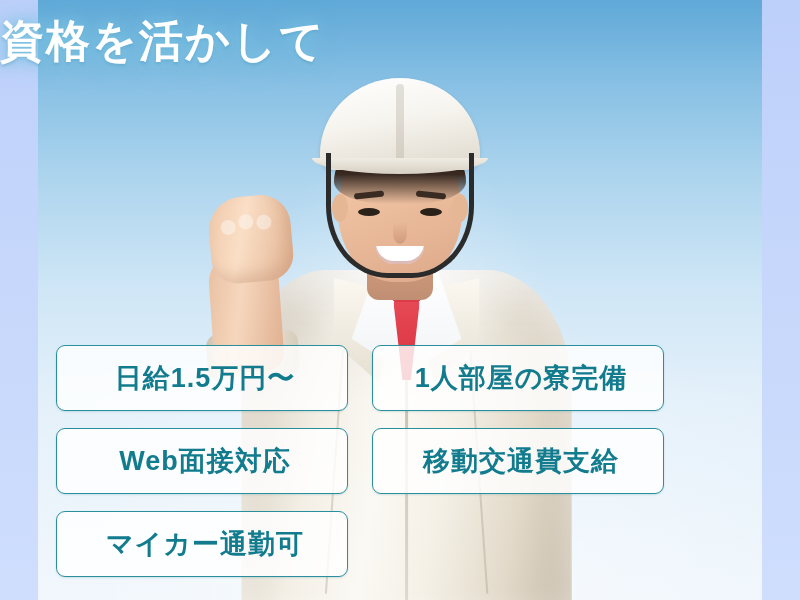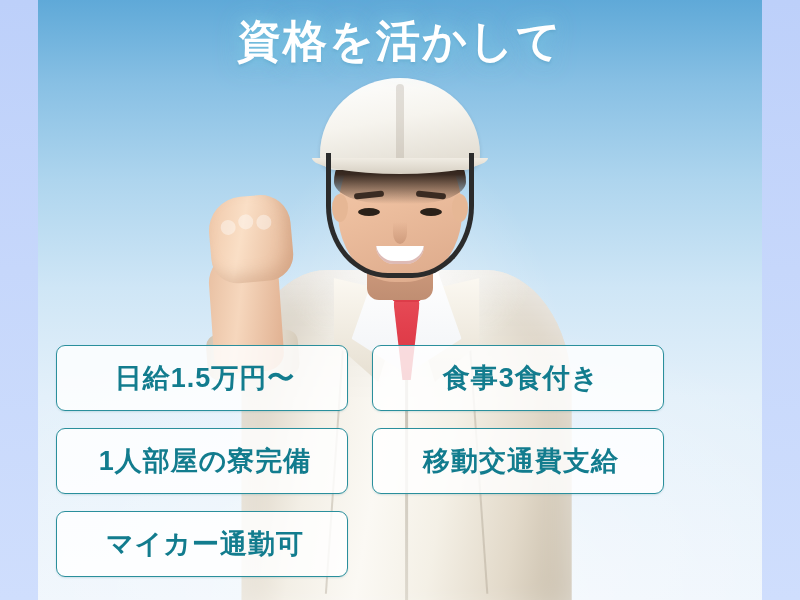--- a/index.html
+++ b/index.html
@@ -338,21 +338,20 @@
     background: linear-gradient(100deg, #cdc2b0, #f2eee4 45%, #d3c8b6);
   }
 
   
   .headline {
     position: absolute;
     left: 0;
     right: 0;
     top: 14px;
     z-index: 6;
-    text-align: center;
     color: #ffffff;
     font-size: 44px;
     font-weight: bold;
     line-height: 1.22;
     letter-spacing: 2px;
     text-shadow:
       0 0 14px rgba(120, 195, 225, .95),
       0 0 26px rgba(120, 195, 225, .85),
       0 2px 3px rgba(70, 140, 180, .45);
   }
@@ -440,19 +439,19 @@
 
     </div>
   </div>
 
   <div class="headline">
     <span class="line">資格を活かして</span>
   </div>
 
   <div class="badges">
     <div class="badge">日給1.5万円〜</div>
-    <div class="badge">食事3食付き</div>
     <div class="badge">1人部屋の寮完備</div>
+    <div class="badge">Web面接対応</div>
     <div class="badge">移動交通費支給</div>
     <div class="badge">マイカー通勤可</div>
   </div>
 
 </div>
 
 </body></html>

